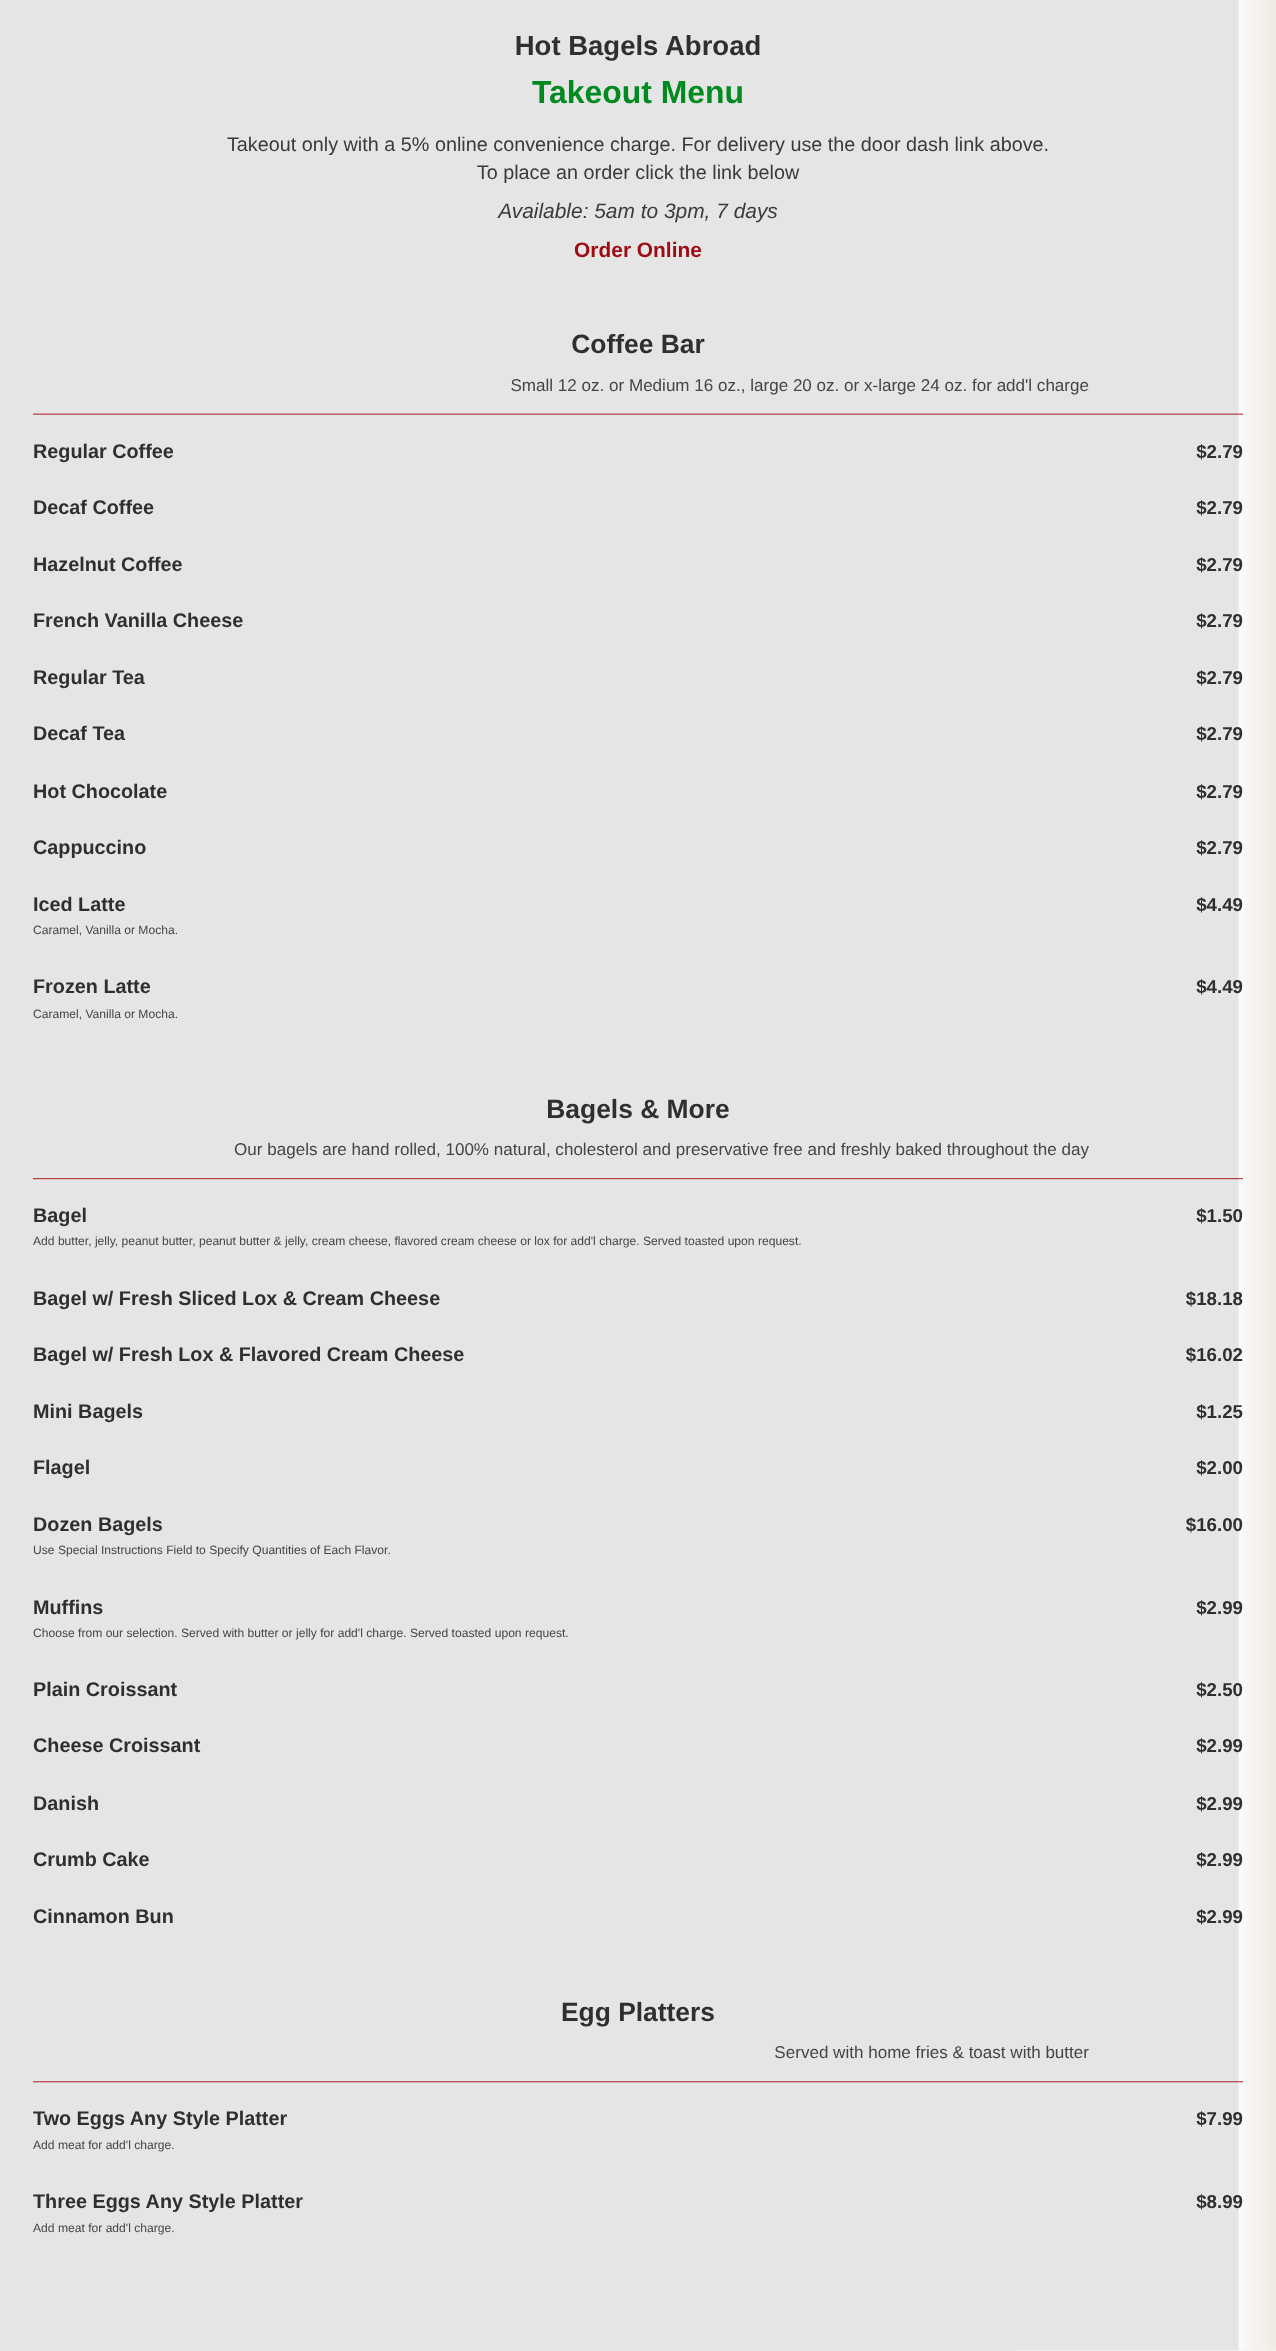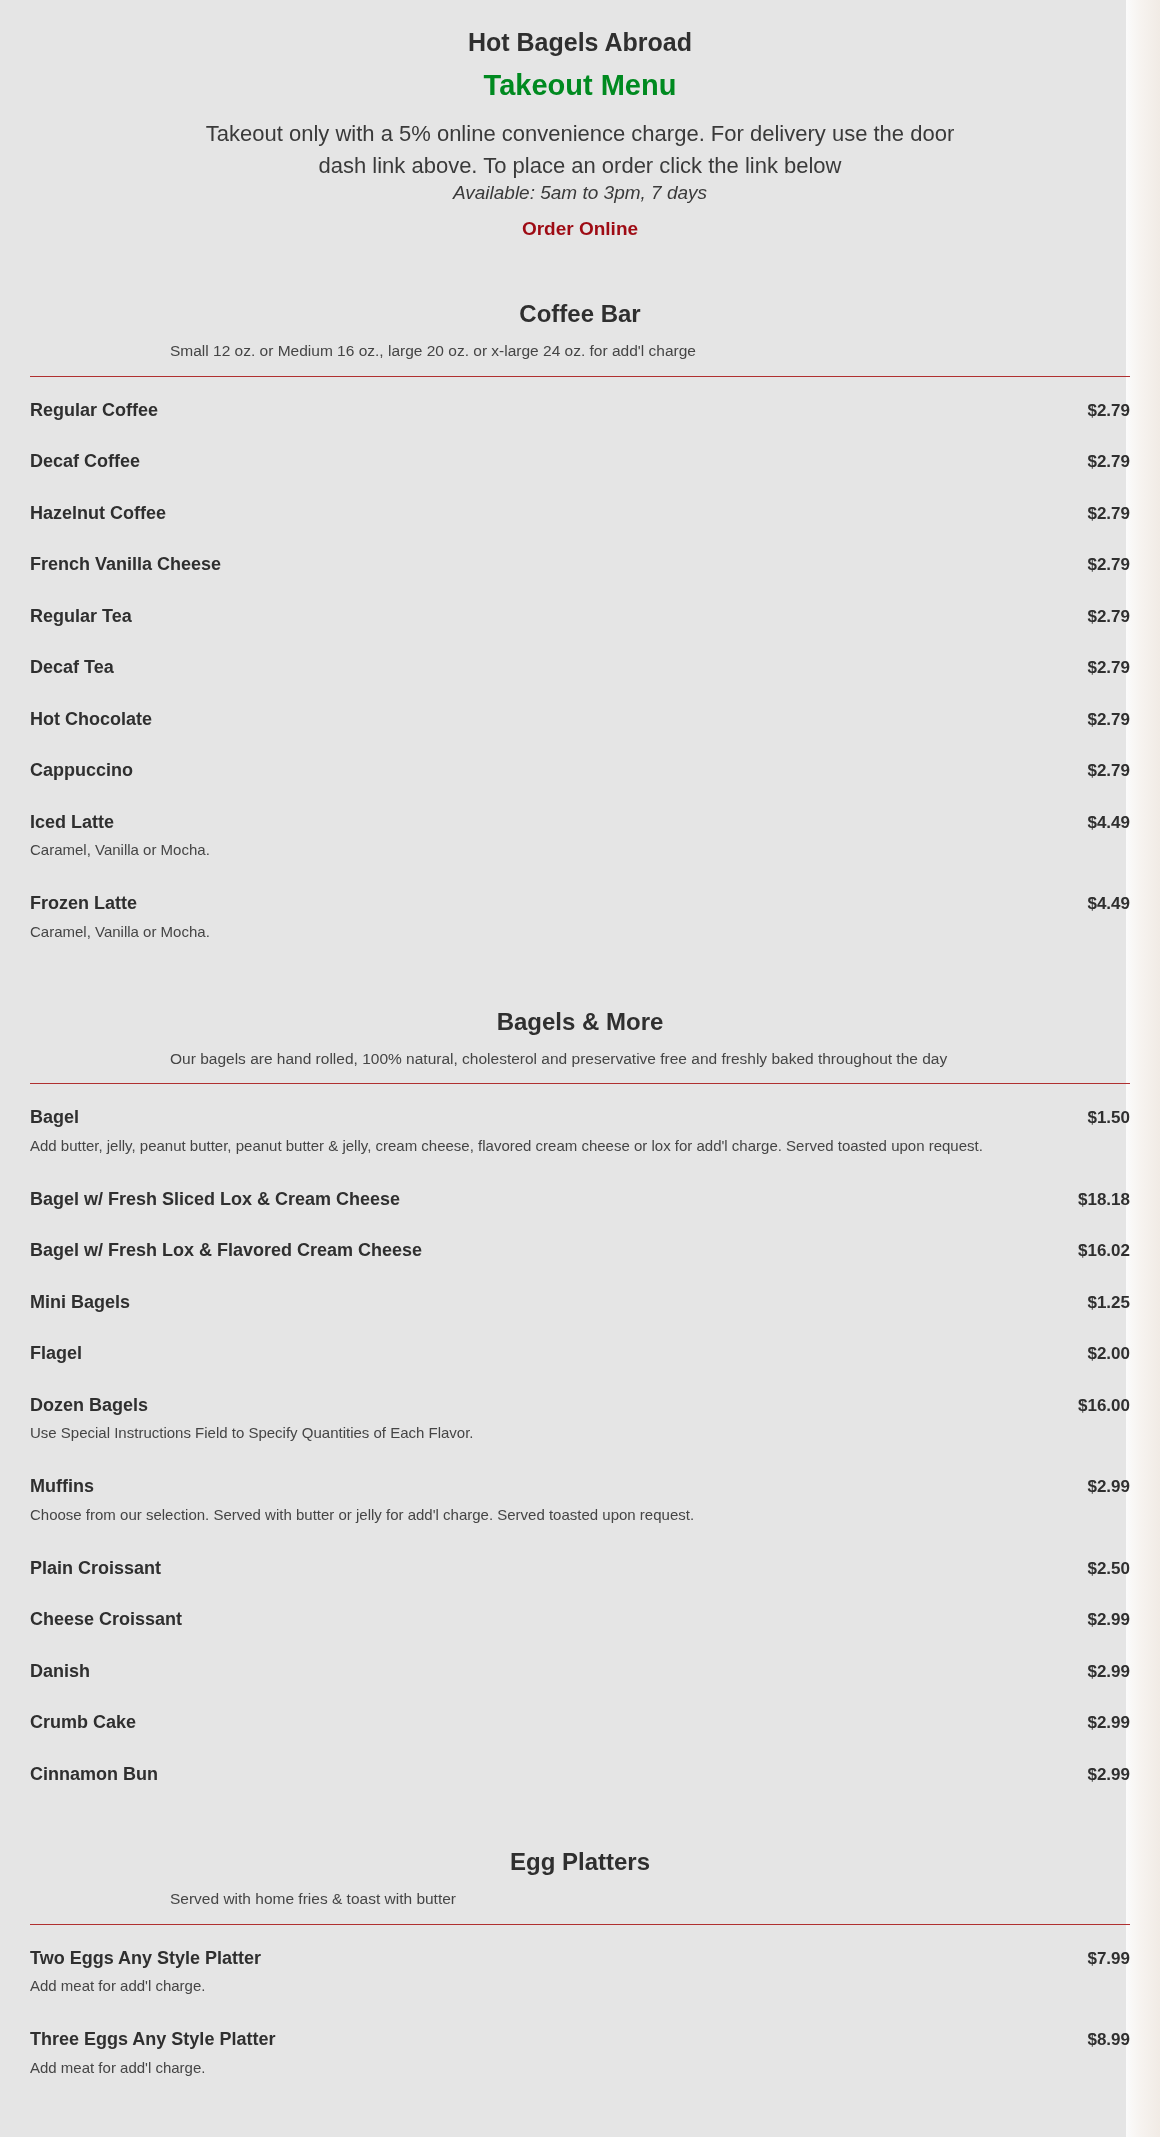--- a/index.html
+++ b/index.html
@@ -53,24 +53,24 @@
     margin: 0 0 8px 0;
   }
   .menu-title {
     font-size: 29px;
     font-weight: bold;
     color: #008a20;
     line-height: 1.3;
     margin: 0 0 14px 0;
   }
   .header-note {
-    font-size: 22px;
+    font-size: 18px;
     color: #3a3a3a;
     line-height: 1.45;
-    margin: 0 auto 0 auto;
+    margin: 0 auto 12px auto;
     max-width: 760px;
   }
   .header-hours {
     font-size: 19px;
     font-style: italic;
     color: #3a3a3a;
     margin: 0 0 14px 0;
   }
   .order-link {
     display: inline-block;
@@ -87,21 +87,21 @@
   }
   .section:first-of-type { margin-top: 60px; }
   .section-title {
     text-align: center;
     font-size: 24px;
     font-weight: bold;
     color: #2f2f2f;
     margin: 0 0 10px 0;
   }
   .section-subtitle {
-    text-align: left;
+    text-align: right;
     font-size: 15.5px;
     color: #454545;
     line-height: 1.65;
     margin: 0 auto 12px auto;
     max-width: 820px;
   }
   .section-rule {
     border: 0;
     border-top: 1px solid #b03030;
     margin: 0 0 12px 0;
@@ -126,21 +126,21 @@
     line-height: 1.25;
   }
   .item-price {
     font-size: 17px;
     font-weight: bold;
     color: #2f2f2f;
     white-space: nowrap;
     line-height: 1.25;
   }
   .item-desc {
-    font-size: 15px;
+    font-size: 11px;
     color: #454545;
     line-height: 1.6;
     margin: 0 0 6px 0;
     max-width: 1000px;
   }
 </style>
 </head>
 <body>
 
 <div class="page">

